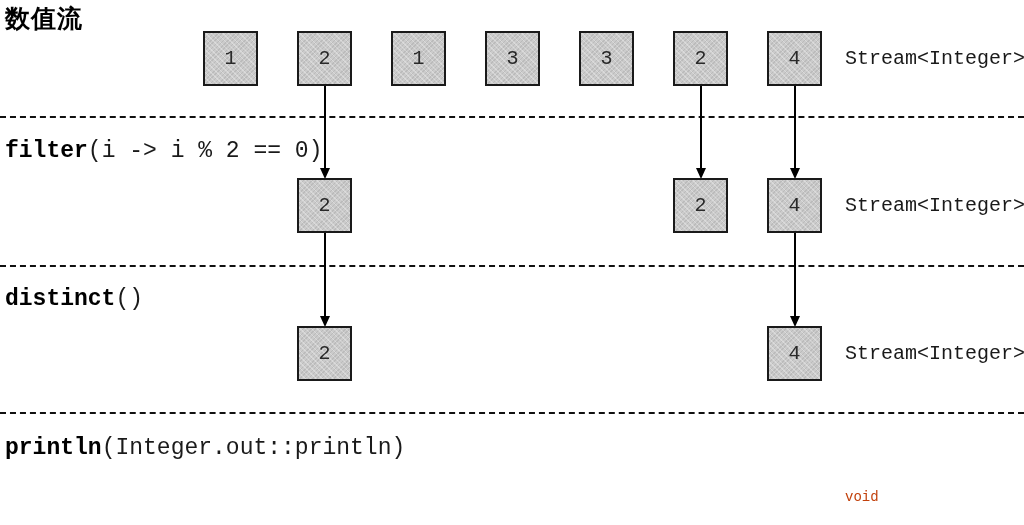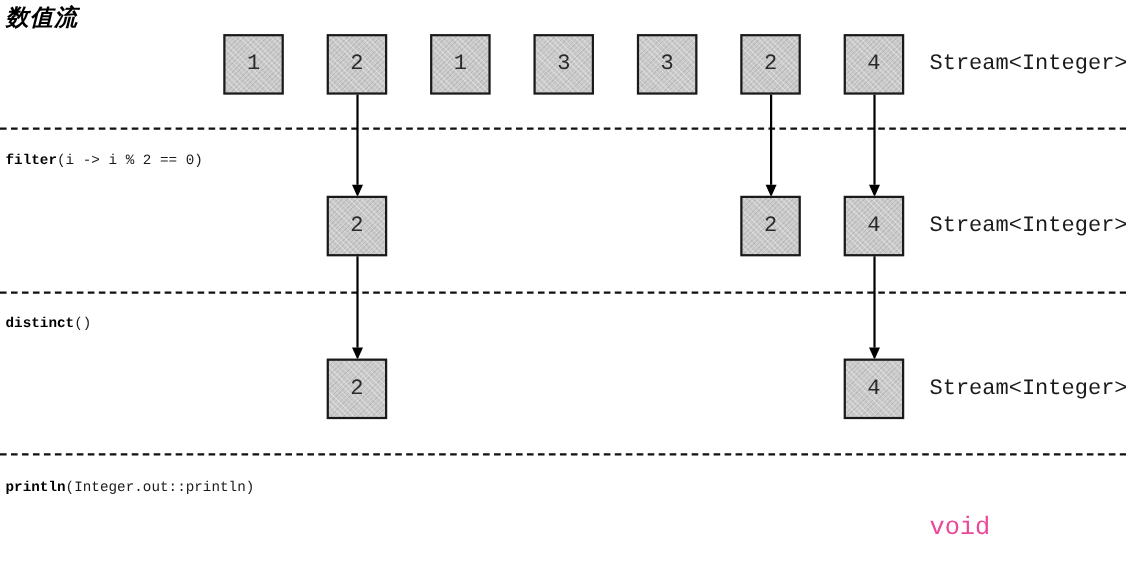--- a/index.html
+++ b/index.html
@@ -10,25 +10,24 @@
     background: #ffffff;
     overflow: hidden;
     font-family: "Liberation Mono", "DejaVu Sans Mono", monospace;
     color: #000000;
   }
   .page-title {
     position: absolute;
     left: 5px;
     top: 2px;
     font-family: "DejaVu Sans", "Liberation Sans", sans-serif;
-    font-size: 21px;
+    font-size: 25px;
     font-weight: bold;
     color: #000000;
     letter-spacing: 1px;
-    font-style: italic;
   }
   .separator {
     position: absolute;
     left: 0;
     width: 1024px;
     height: 0;
     border-top: 2px dashed #111111;
   }
   .stream-box {
     position: absolute;
@@ -61,21 +60,21 @@
   .flow-arrow .head {
     width: 0;
     height: 0;
     border-left: 5px solid transparent;
     border-right: 5px solid transparent;
     border-top: 11px solid #000000;
   }
   .op-label {
     position: absolute;
     left: 5px;
-    font-size: 13px;
+    font-size: 23px;
     white-space: pre;
     color: #1a1a1a;
   }
   .op-label .op-name { font-weight: bold; color: #000000; }
   .stream-type-label {
     position: absolute;
     left: 845px;
     font-size: 20px;
     white-space: pre;
     color: #1a1a1a;
@@ -86,23 +85,23 @@
     top: 471px;
     font-size: 19px;
     font-weight: bold;
     line-height: 27px;
     white-space: pre;
     color: #000000;
   }
   .void-label {
     position: absolute;
     left: 845px;
-    top: 466px;
-    font-size: 23px;
-    color: #ec4899;
+    top: 489px;
+    font-size: 14px;
+    color: #c2410c;
   }
 </style>
 </head>
 <body>
 
 <div id="canvas">
 
   <div class="page-title">数值流</div>
 
   <div class="separator" style="top:116px"></div>

